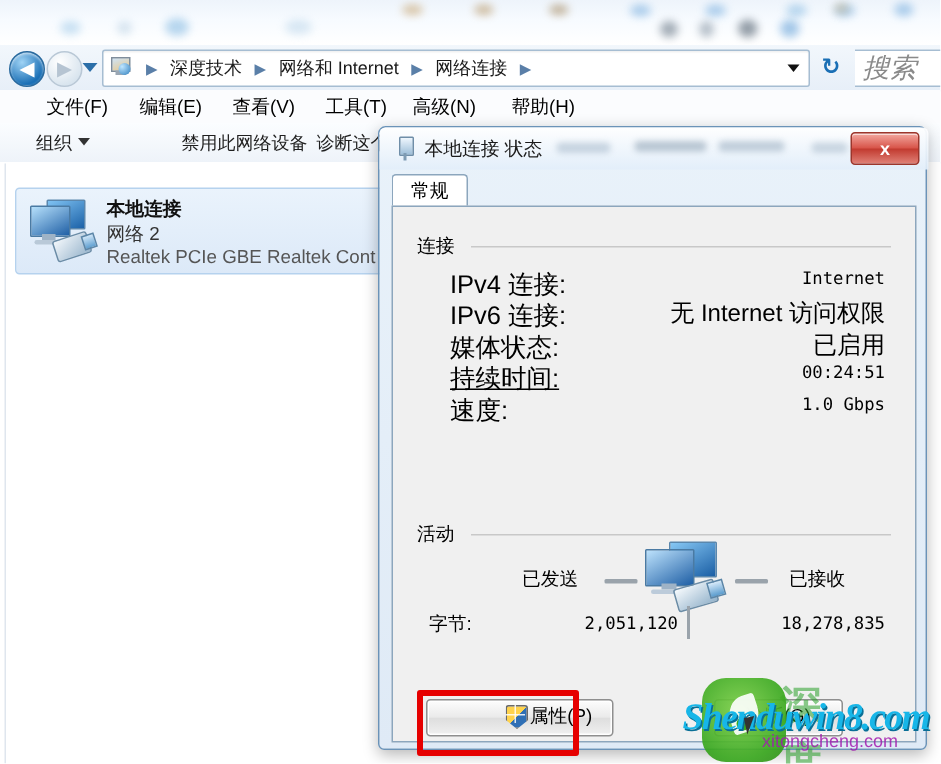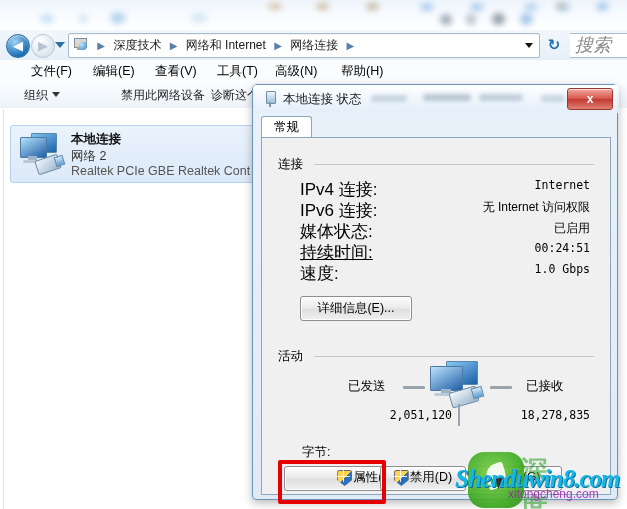--- a/index.html
+++ b/index.html
@@ -134,21 +134,21 @@
   .group{position:absolute;}
   .glabel{position:absolute;left:0;top:0;font-size:12.5px;background:#f0f0f0;
     padding-right:6px;z-index:2;}
   .gline{position:absolute;left:36px;top:8px;height:1px;background:#c8c8c8;}
 
   .frow{position:absolute;font-family:"DejaVu Sans Mono","Liberation Mono",monospace;
     font-size:11.5px;}
   .flabel{position:absolute;left:0;font-family:"Liberation Sans",sans-serif;font-size:17px;}
   .fval{position:absolute;right:0;text-align:right;white-space:nowrap;
     font-family:"DejaVu Sans Mono","Liberation Mono",monospace;font-size:11.5px;}
-  .fvalcn{font-family:"Liberation Sans",sans-serif;font-size:12px;}
+  .fvalcn{font-family:"Liberation Sans",sans-serif;font-size:16px;}
 
   .btn{position:absolute;background:linear-gradient(180deg,#fdfdfd 0%,#eaeaea 48%,#dedede 52%,#f0f0f0 100%);
     border:1px solid #8f8f8f;border-radius:3px;font-size:12.5px;
     text-align:center;white-space:nowrap;color:#000;}
   .btn.inner{box-shadow:inset 0 0 0 1px #fff;}
   .shield{display:inline-block;width:13px;height:14px;vertical-align:-3px;
     margin-right:3px;position:relative;}
   .shield .sh{position:absolute;left:0;top:0;width:13px;height:14px;
     background:linear-gradient(135deg,#ffd34d 0%,#ffd34d 49%,#2f6fb5 50%,#2f6fb5 100%);
     border:1px solid #6a6a6a;
@@ -333,21 +333,20 @@
           <span class="flabel" style="left:22px;text-decoration:underline;">持续时间:</span>
           <span class="fval" style="right:4px;">00:24:51</span>
         </div>
 
         <div class="frow" style="left:0;top:106px;width:316px;">
           <span class="flabel" style="left:22px;">速度:</span>
           <span class="fval" style="right:4px;">1.0 Gbps</span>
         </div>
       </div>
 
-      <div class="btn inner" style="left:38px;top:158px;width:110px;height:23px;line-height:22px;">详细信息(E)...</div>
 
       <div class="group" style="left:16px;top:210px;width:316px;height:90px;">
         <div class="glabel">活动</div>
         <div class="gline" style="width:280px;"></div>
 
         <div class="actlabel" style="left:70px;top:30px;">已发送</div>
         <div class="dash" style="left:125px;top:38px;width:22px;"></div>
 
         <div class="acticon" style="left:150px;top:12px;">
           <span class="m1"></span>
@@ -356,32 +355,29 @@
           <span class="ft"></span>
             <span class="pl"></span>
             <span class="pt"></span>
         </div>
 
         <div class="dash" style="left:212px;top:38px;width:22px;"></div>
         <div class="actlabel" style="left:248px;top:30px;">已接收</div>
 
         <div class="vbar" style="left:180px;top:56px;height:22px;"></div>
 
-        <div class="actlabel" style="left:24px;top:60px;margin-top:36px;">字节:</div>
+        <div class="actlabel" style="left:8px;top:60px;">字节:</div>
         <div style="position:absolute;left:78px;top:60px;width:96px;text-align:right;font-family:'DejaVu Sans Mono','Liberation Mono',monospace;font-size:11.5px;">2,051,120</div>
         <div style="position:absolute;left:196px;top:60px;width:116px;text-align:right;font-family:'DejaVu Sans Mono','Liberation Mono',monospace;font-size:11.5px;">18,278,835</div>
       </div>
 
       <div class="btn inner" style="left:22px;top:328px;width:84px;height:23px;line-height:21px;padding-left:39px;">
         <span class="shield"><span class="sh"></span><span class="sv"></span><span class="shz"></span></span><span>属性(P)</span>
       </div>
 
-      <div class="btn inner" style="left:118px;top:328px;width:84px;height:23px;line-height:21px;">
-        <span class="shield"><span class="sh"></span><span class="sv"></span><span class="shz"></span></span><span>禁用(D)</span>
-      </div>
 
       <div class="btn inner" style="left:214px;top:328px;width:84px;height:23px;line-height:21px;">诊断(G)</div>
 
       <div class="redbox" style="left:16px;top:322px;width:100px;height:36px;"></div>
     </div>
   </div>
 </div>
 
 <div class="wm">
   <div class="wmcn">深度技术</div>

